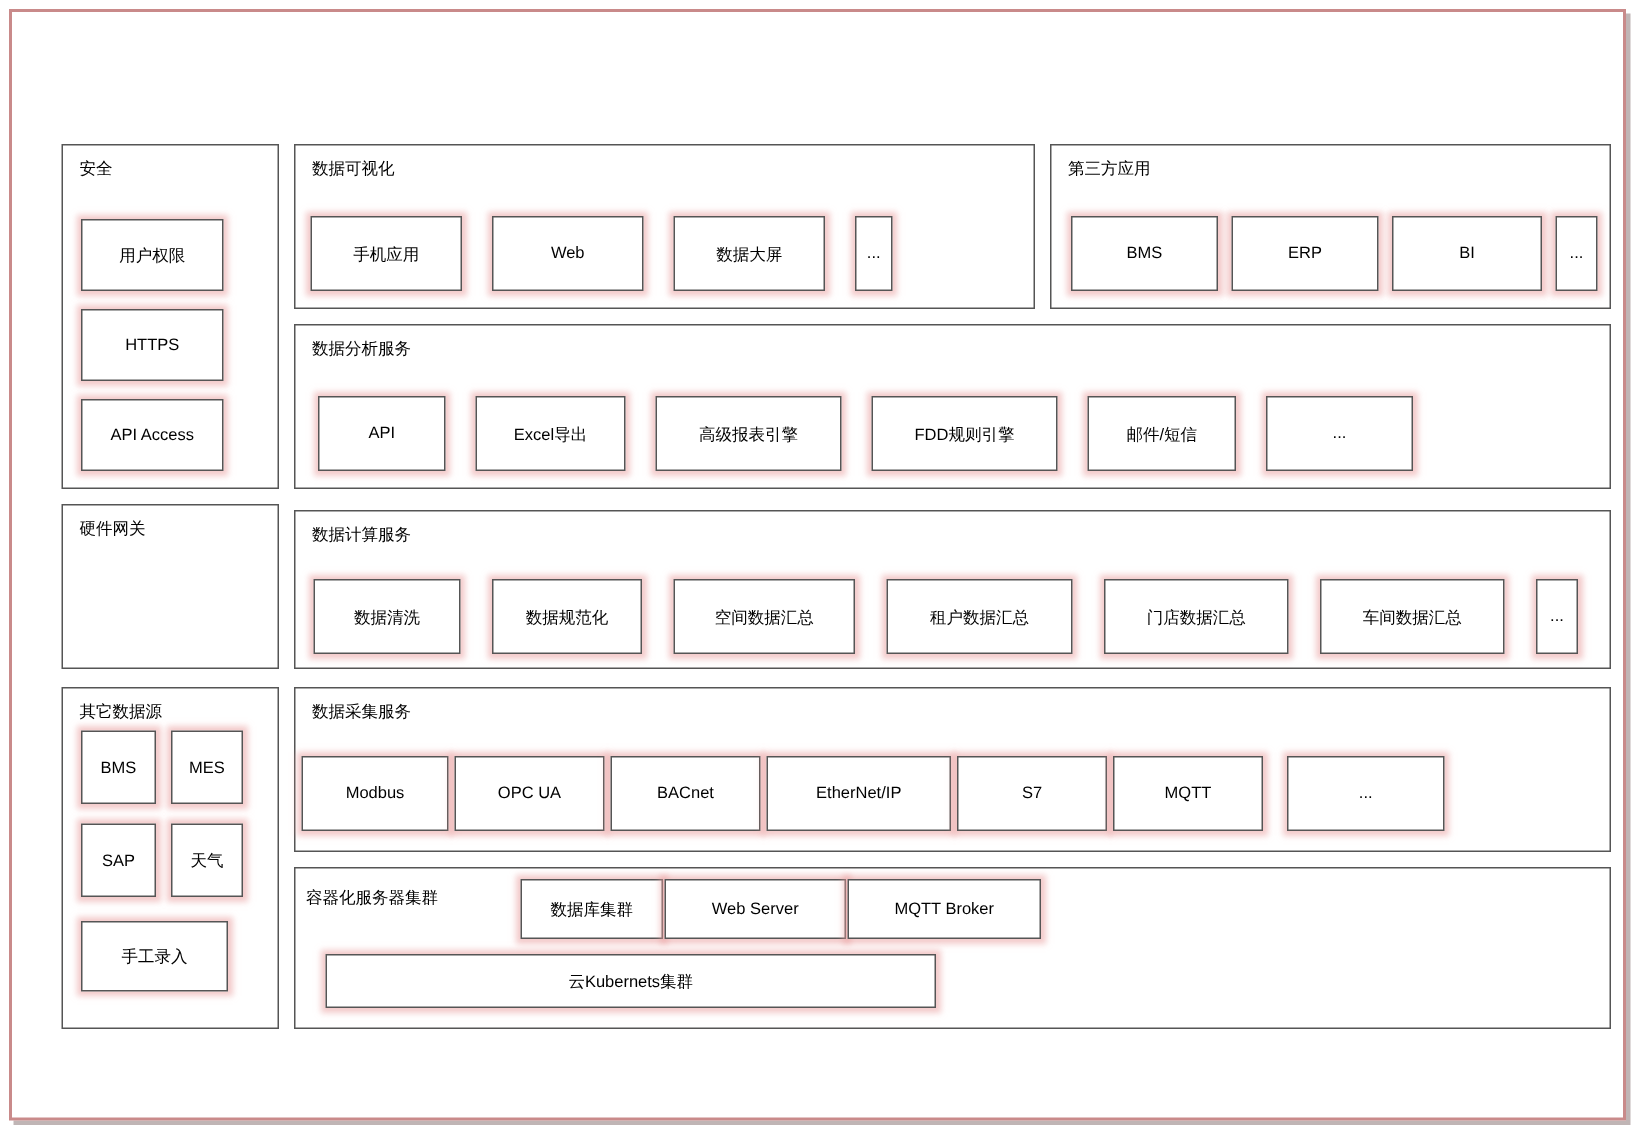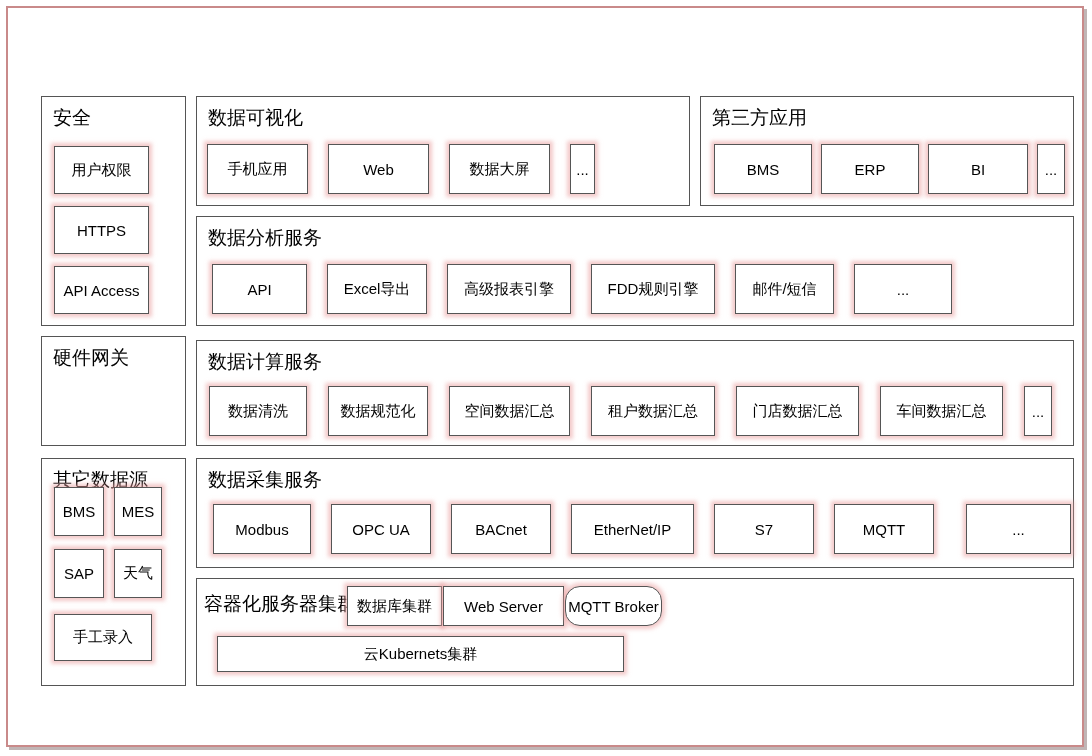--- a/index.html
+++ b/index.html
@@ -18,31 +18,31 @@
     box-shadow: 3px 3px 0 0 var(--frame-shadow, rgba(140,120,120,0.55));
   }
   .section {
     position: absolute;
     border: 1.5px solid var(--box-border, #555);
     background: #fff;
   }
   .section-title {
     position: absolute;
     left: 11px; top: 8px;
-    font-size: 19px;
+    font-size: 11px;
     white-space: nowrap;
   }
   .chips { position: absolute; display: flex; }
   .row  { flex-direction: row; align-items: flex-start; }
   .col  { flex-direction: column; }
   .chip {
     border: 1.5px solid var(--box-border, #555);
     background: #fff;
     display: flex; align-items: center; justify-content: center;
-    font-size: 15px;
+    font-size: 11px;
     white-space: nowrap;
     box-shadow: 0 0 4px 3px var(--glow, rgba(233,158,158,0.55));
     flex: 0 0 auto;
   }
 
   
   .sec-security   { left: 33px;  top: 88px;  width: 145px; height: 230px; }
   .sec-security .chips { top: 49px; left: 12px; gap: 12px; }
   .sec-security .chip  { width: 95px; height: 48px; }
 
@@ -68,55 +68,55 @@
   .sec-third      { left: 692px; top: 88px;  width: 374px; height: 110px; }
   .sec-third .chips { top: 47px; left: 13px; gap: 9px; }
   .sec-third .chip  { width: 98px; height: 50px; }
   .sec-third .chip:nth-child(3) { width: 100px; }
   .sec-third .chip.dots { width: 28px; }
 
   
   .sec-analysis   { left: 188px; top: 208px; width: 878px; height: 110px; }
   .sec-analysis .chips { top: 47px; left: 15px; gap: 20px; }
   .sec-analysis .chip  { height: 50px; }
-  .sec-analysis .chip:nth-child(1) { width: 95px; }
+  .sec-analysis .chip:nth-child(1) { width: 85px; }
   .sec-analysis .chip:nth-child(2) { width: 100px; }
   .sec-analysis .chip:nth-child(3) { width: 124px; }
   .sec-analysis .chip:nth-child(4) { width: 124px; }
   .sec-analysis .chip:nth-child(5) { width: 99px; }
   .sec-analysis .chip:nth-child(6) { width: 98px; }
 
   
   .sec-computing  { left: 188px; top: 332px; width: 878px; height: 106px; }
   .sec-computing .chips { top: 45px; left: 12px; gap: 21px; }
   .sec-computing .chip  { height: 50px; }
   .sec-computing .chip:nth-child(1) { width: 98px; }
   .sec-computing .chip:nth-child(2) { width: 100px; }
   .sec-computing .chip:nth-child(3) { width: 121px; }
   .sec-computing .chip:nth-child(4) { width: 124px; }
   .sec-computing .chip:nth-child(5) { width: 123px; }
   .sec-computing .chip:nth-child(6) { width: 123px; }
   .sec-computing .chip.dots { width: 28px; }
 
   
   .sec-collection { left: 188px; top: 450px; width: 878px; height: 110px; }
-  .sec-collection .chips { top: 45px; left: 16px; gap: 20px; }
+  .sec-collection .chips { top: 45px; left: 4px; gap: 4px; }
   .sec-collection .chip  { height: 50px; width: 100px; }
   .sec-collection .chip:nth-child(1) { width: 98px; }
   .sec-collection .chip:nth-child(4) { width: 123px; }
   .sec-collection .chip.dots { width: 105px; margin-left: 12px; }
 
   
   .sec-cluster    { left: 188px; top: 570px; width: 878px; height: 108px; }
   .sec-cluster .section-title { left: 7px; top: 12px; }
   .sec-cluster .chips-top { top: 7px; left: 150px; gap: 1px; }
   .sec-cluster .chips-top .chip { height: 40px; }
   .sec-cluster .chips-top .chip:nth-child(1) { width: 95px; }
   .sec-cluster .chips-top .chip:nth-child(2) { width: 121px; }
-  .sec-cluster .chips-top .chip:nth-child(3) { width: 97px; border-radius: 15px; }
+  .sec-cluster .chips-top .chip:nth-child(3) { width: 129px; }
   .sec-cluster .chips-bottom { top: 57px; left: 20px; gap: 28px; }
   .sec-cluster .chips-bottom .chip { height: 36px; }
   .sec-cluster .chips-bottom .chip:nth-child(1) { width: 407px; }
   .sec-cluster .chips-bottom .chip:nth-child(2) { width: 379px; }
 </style>
 </head>
 <body>
 
 <div class="frame">
 

